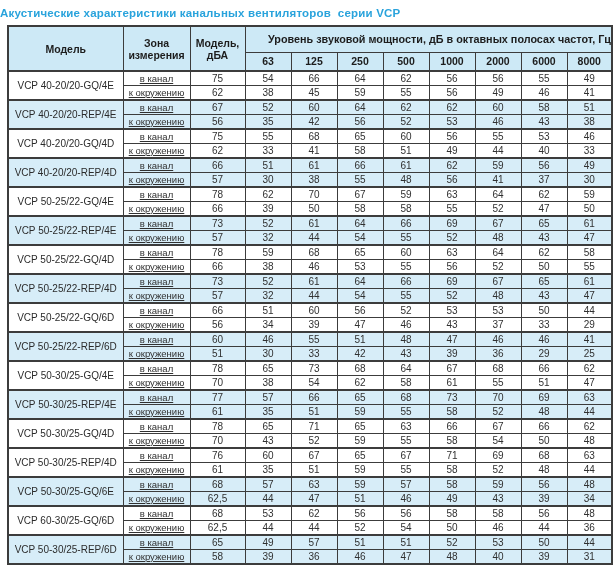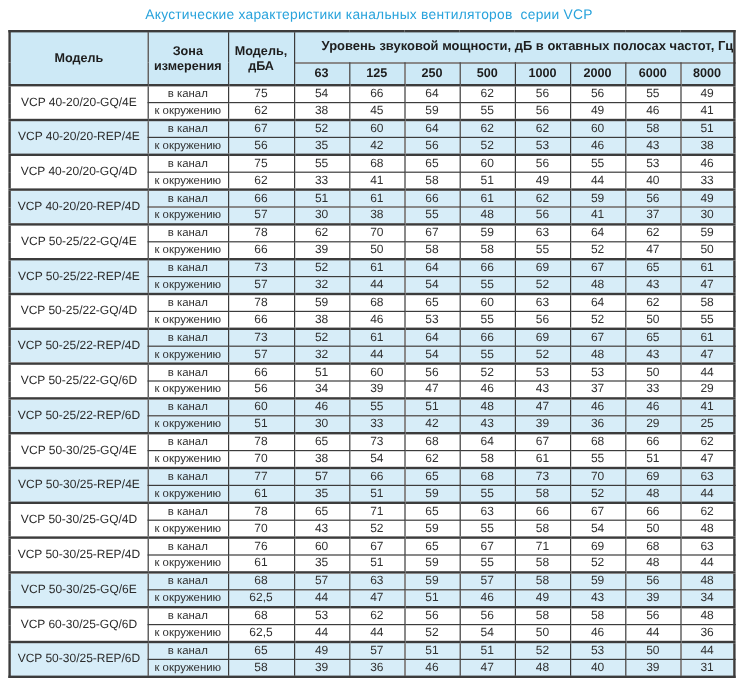--- a/index.html
+++ b/index.html
@@ -10,23 +10,23 @@
     height: 570px;
     font-family: "Liberation Sans", sans-serif;
     overflow: hidden;
   }
   .page {
     width: 615px;
     height: 570px;
     position: relative;
   }
   .title {
-    text-align: center;
+    text-align: left;
     color: #29a3dc;
-    font-weight: normal;
+    font-weight: bold;
     font-size: 11.5px;
     padding-top: 7px;
     letter-spacing: 0.2px;
     white-space: pre;
   }
   table.acoustic {
     border-collapse: collapse;
     table-layout: fixed;
     width: 603px;
     margin: 6px 0 0 7px;
@@ -50,21 +50,21 @@
   thead tr.hrow2 { height: 19px; }
   thead th.spl-header { font-size: 10.8px; text-align: right; }
   tbody tr { height: 14.5px; }
   tbody td {
     font-size: 10px;
     color: #303030;
     line-height: 1;
     background: #ffffff;
   }
   tbody td.model { font-size: 10px; color: #2b2b2b; }
-  tbody td.zone  { font-size: 9.5px; }
+  tbody td.zone  { font-size: 9.5px; text-decoration: underline; }
   tbody tr.shaded td { background: #d7edf8; }
   tbody tr.group-start td { border-top: 2px solid #3c3c3c; }
 </style>
 </head>
 <body>
 
 <div class="page">
   <div class="title">Акустические характеристики канальных вентиляторов  серии VCP</div>
 
   <table class="acoustic">

